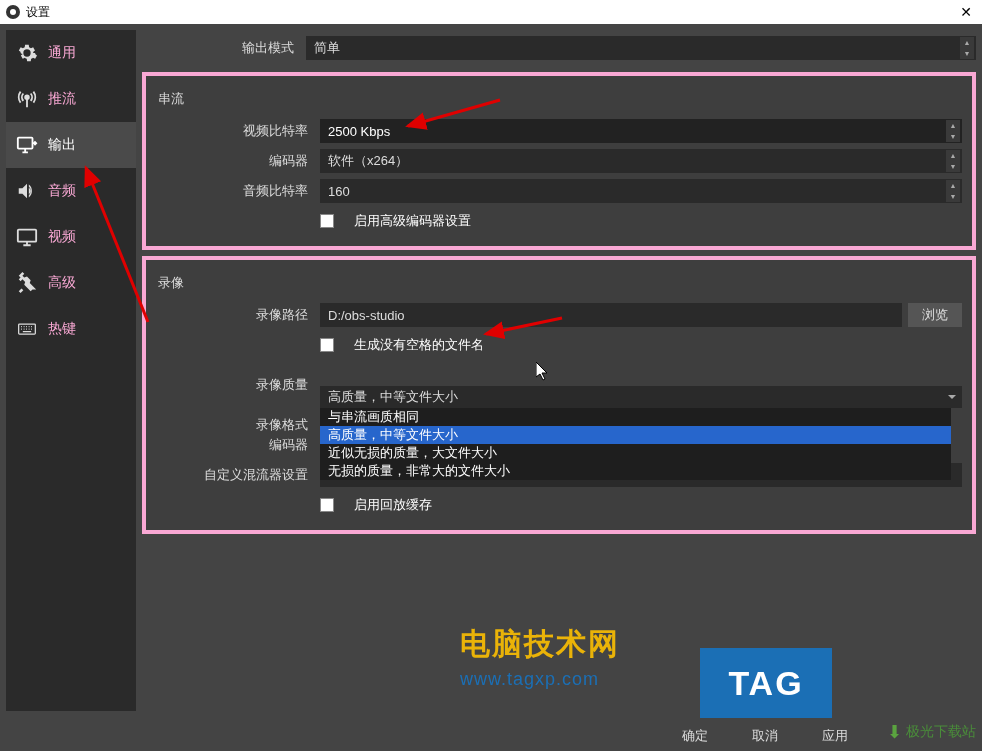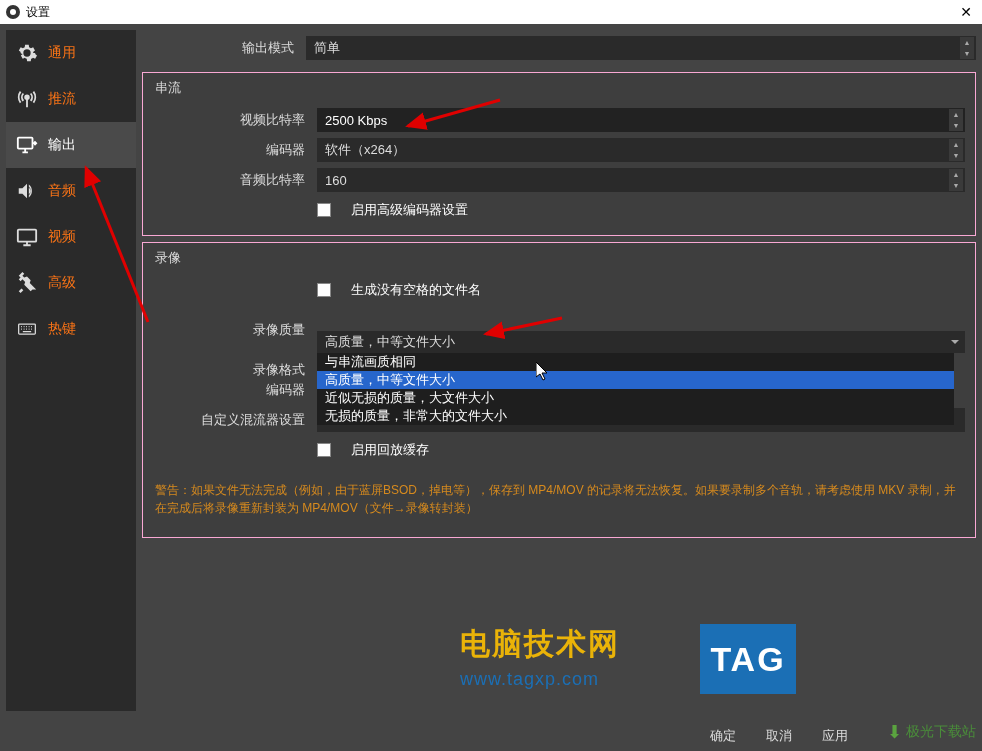--- a/index.html
+++ b/index.html
@@ -9,21 +9,21 @@
 .titlebar { height: 24px; background: #ffffff; display: flex; align-items: center; padding: 0 6px; color: #000; font-size: 12px; }
 .titlebar-icon { width: 14px; height: 14px; border-radius: 50%; background: #333; margin-right: 6px; display: flex; align-items: center; justify-content: center; }
 .titlebar-icon::after { content: ''; width: 6px; height: 6px; border-radius: 50%; background: #fff; }
 .titlebar-close { margin-left: auto; font-size: 14px; cursor: pointer; padding: 0 4px; }
 
 
 .content { display: flex; height: 693px; background: #444444; padding: 6px; gap: 6px; }
 
 
 .sidebar { width: 130px; background: #2a2a2a; display: flex; flex-direction: column; }
-.sidebar-item { display: flex; align-items: center; padding: 12px 10px; color: #f97316; font-size: 14px; cursor: pointer; gap: 10px; }
+.sidebar-item { display: flex; align-items: center; padding: 12px 10px; color: #f9a8d4; font-size: 14px; cursor: pointer; gap: 10px; }
 .sidebar-item.active { background: #4a4a4a; color: #fff; }
 .sidebar-icon { width: 22px; height: 22px; display: flex; align-items: center; justify-content: center; }
 
 
 .main { flex: 1; display: flex; flex-direction: column; gap: 6px; position: relative; }
 
 
 .top-row, .form-row { display: flex; align-items: center; min-height: 26px; }
 .row-label { width: 164px; text-align: right; padding-right: 12px; color: #ddd; font-size: 13px; }
 .row-control { flex: 1; display: flex; align-items: center; gap: 6px; }
@@ -31,21 +31,21 @@
 
 .select { background: #2a2a2a; color: #ddd; font-size: 13px; padding: 4px 8px; border: none; flex: 1; height: 24px; display: flex; align-items: center; position: relative; }
 .select-btns { position: absolute; right: 2px; top: 1px; bottom: 1px; width: 14px; display: flex; flex-direction: column; background: #3a3a3a; }
 .select-btn { flex: 1; font-size: 7px; color: #aaa; display: flex; align-items: center; justify-content: center; cursor: pointer; }
 .spinner { background: #222; color: #fff; font-size: 13px; padding: 4px 8px; border: none; flex: 1; height: 24px; display: flex; align-items: center; position: relative; }
 .input-text { background: #2a2a2a; color: #ddd; font-size: 13px; padding: 4px 8px; border: none; flex: 1; height: 24px; }
 .checkbox-row { display: flex; align-items: center; gap: 20px; color: #fff; font-size: 13px; }
 .checkbox { width: 14px; height: 14px; background: #fff; border: 1px solid #888; }
 
 
-.fieldset { border: 1px solid #f9a8d4; padding: 0 10px 12px 10px; background: #3e3e3e; }
+.fieldset { border: 4px solid #f9a8d4; padding: 8px 10px 12px 10px; background: #3e3e3e; }
 .legend { color: #ddd; font-size: 13px; padding: 6px 2px; }
 .fieldset .form-row { margin-top: 4px; }
 
 
 .dropdown-wrap { position: relative; flex: 1; margin-top: 24px; }
 .dropdown-head { background: #2a2a2a; color: #ddd; font-size: 13px; padding: 3px 8px; height: 22px; display: flex; align-items: center; position: relative; }
 .dropdown-head::after { content: ''; position: absolute; right: 6px; top: 50%; width: 0; height: 0; border-left: 4px solid transparent; border-right: 4px solid transparent; border-top: 4px solid #aaa; transform: translateY(-50%); }
 .dropdown-list { position: absolute; left: 0; right: 11px; top: 22px; background: #1e1e1e; z-index: 10; }
 .dropdown-option { padding: 1px 8px; color: #fff; font-size: 13px; height: 18px; display: flex; align-items: center; }
 .dropdown-option.sel { background: #2766cc; }
@@ -53,28 +53,28 @@
 
 .browse-btn { background: #555; color: #ddd; font-size: 13px; padding: 0 14px; height: 24px; display: flex; align-items: center; cursor: pointer; }
 
 
 .warning { color: #d68a1e; font-size: 12px; padding: 8px 2px; line-height: 1.5; }
 
 
 .arrow { position: absolute; pointer-events: none; }
 
 
-.bottombar { position: absolute; bottom: 0; left: 0; right: 0; height: 30px; display: flex; align-items: center; padding: 0 8px; gap: 2px; }
+.bottombar { position: absolute; bottom: 0; left: 0; right: 0; height: 30px; display: flex; align-items: center; padding: 0 8px; gap: 16px; }
 .footer-btn { background: transparent; color: #ddd; font-size: 13px; padding: 4px 14px; cursor: pointer; }
 
 
 .wm1 { position: absolute; left: 460px; top: 624px; font-family: "SimHei", sans-serif; }
 .wm1-top { color: #eab308; font-size: 30px; font-weight: bold; letter-spacing: 2px; }
 .wm1-bot { color: #1b6fb5; font-size: 18px; letter-spacing: 1px; margin-top: 4px; }
-.wm2 { position: absolute; left: 700px; top: 624px; width: 96px; height: 70px; background: #1b6fb5; display: flex; align-items: center; justify-content: center; }
+.wm2 { position: absolute; left: 700px; top: 648px; width: 132px; height: 70px; background: #1b6fb5; display: flex; align-items: center; justify-content: center; }
 .wm2-txt { color: #fff; font-size: 34px; font-weight: bold; letter-spacing: 2px; }
 .wm3 { position: absolute; right: 6px; bottom: 8px; font-size: 14px; color: #4a8c3a; display: flex; align-items: center; gap: 4px; }
 .wm3-icon { color: #5aa33f; font-size: 18px; }
 
 
 .cursor { position: absolute; left: 536px; top: 362px; pointer-events: none; z-index: 20; }
 </style>
 </head>
 <body>
 
@@ -209,20 +209,27 @@
             <span class="checkbox"></span>
             <span>启用高级编码器设置</span>
           </div>
         </div>
       </div>
     </div>
 
     <div class="fieldset">
       <div class="legend">录像</div>
 
+      <div class="form-row">
+        <div class="row-label">录像路径</div>
+        <div class="row-control">
+          <input class="input-text" value="D:/obs-studio" style="">
+          <div class="browse-btn">浏览</div>
+        </div>
+      </div>
 
       <div class="form-row">
         <div class="row-label"></div>
         <div class="row-control">
           <div class="checkbox-row">
             <span class="checkbox"></span>
             <span>生成没有空格的文件名</span>
           </div>
         </div>
       </div>
@@ -263,21 +270,20 @@
       <div class="form-row">
         <div class="row-label"></div>
         <div class="row-control">
           <div class="checkbox-row">
             <span class="checkbox"></span>
             <span>启用回放缓存</span>
           </div>
         </div>
       </div>
 
-      <div class="warning" style="margin-top:10px;">警告：如果文件无法完成（例如，由于蓝屏BSOD，掉电等），保存到 MP4/MOV 的记录将无法恢复。如果要录制多个音轨，请考虑使用 MKV 录制，并在完成后将录像重新封装为 MP4/MOV（文件→录像转封装）</div>
     </div>
 
   </div>
 </div>
 
 <svg class="arrow" style="left:78px; top:162px;" width="80" height="170">
   <defs>
       <marker id="ah1" markerWidth="8" markerHeight="8" refX="6" refY="3" orient="auto">
         <path d="M0,0 L7,3 L0,6 Z" fill="#e00000"></path>
       </marker>

